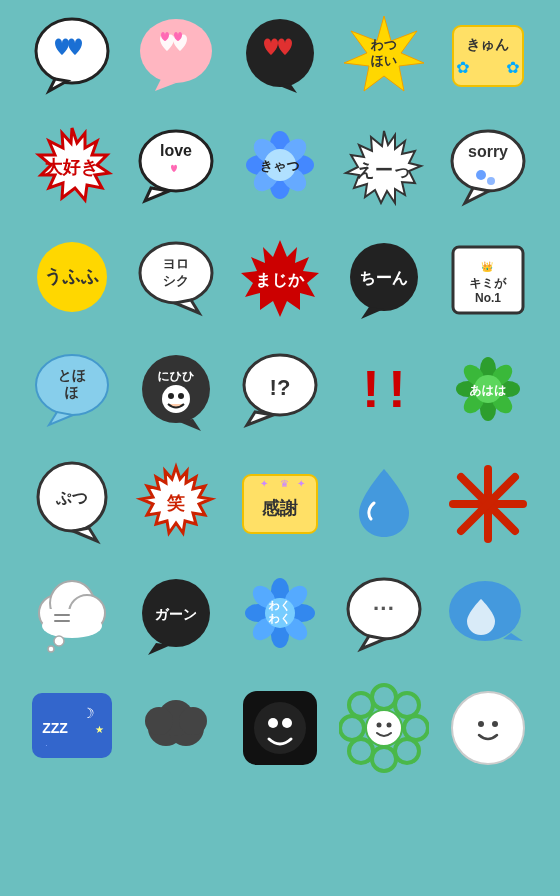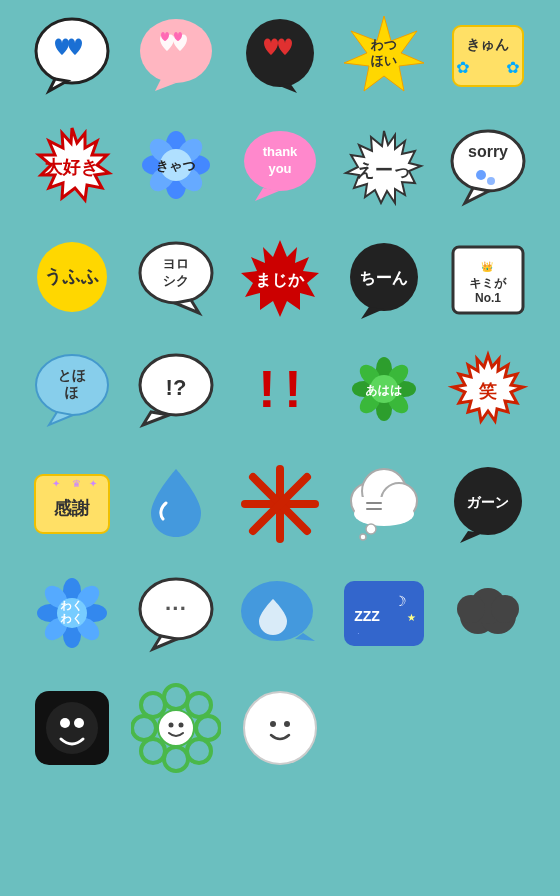--- a/index.html
+++ b/index.html
@@ -87,47 +87,47 @@
   </div>
 
   <div class="sticker">
     <svg width="90" height="90" viewBox="0 0 90 90">
 
       <polygon points="45,5 50,20 58,10 58,25 70,18 65,32 80,32 70,42 82,50 68,52 75,65 60,62 58,77 48,65 35,75 36,60 22,65 28,52 14,52 24,42 12,32 28,32 22,18 36,25 35,10 44,20" fill="white" stroke="#cc0000" stroke-width="3"></polygon>
       <text x="45" y="50" text-anchor="middle" font-size="18" font-weight="bold" fill="#cc0000">大好き</text>
     </svg>
   </div>
 
+  <div class="sticker">
+    <svg width="90" height="90" viewBox="0 0 90 90">
+      <ellipse cx="45" cy="38" rx="36" ry="30" fill="white" stroke="#222" stroke-width="3"></ellipse>
+      <polygon points="20,65 14,78 38,68" fill="white" stroke="#222" stroke-width="3"></polygon>
+      <text x="45" y="33" text-anchor="middle" font-size="16" font-weight="bold" fill="#222">love</text>
+      <path d="M43,44 C43,41 40,41 40,44 C40,47 43,49 43,49 C43,49 46,47 46,44 C46,41 43,41 43,44Z" fill="#ff69b4"></path>
+    </svg>
+  </div>
 
   <div class="sticker">
     <svg width="90" height="90" viewBox="0 0 90 90">
 
       <circle cx="45" cy="42" r="14" fill="#87ceeb"></circle>
       <ellipse cx="45" cy="22" rx="10" ry="14" fill="#4488ff"></ellipse>
       <ellipse cx="45" cy="62" rx="10" ry="14" fill="#4488ff"></ellipse>
       <ellipse cx="25" cy="42" rx="14" ry="10" fill="#4488ff"></ellipse>
       <ellipse cx="65" cy="42" rx="14" ry="10" fill="#4488ff"></ellipse>
       <ellipse cx="31" cy="28" rx="10" ry="14" fill="#66aaff" transform="rotate(-45 31 28)"></ellipse>
       <ellipse cx="59" cy="28" rx="10" ry="14" fill="#66aaff" transform="rotate(45 59 28)"></ellipse>
       <ellipse cx="31" cy="56" rx="10" ry="14" fill="#66aaff" transform="rotate(45 31 56)"></ellipse>
       <ellipse cx="59" cy="56" rx="10" ry="14" fill="#66aaff" transform="rotate(-45 59 56)"></ellipse>
       <circle cx="45" cy="42" r="16" fill="#b0e0ff"></circle>
       <text x="45" y="47" text-anchor="middle" font-size="13" font-weight="bold" fill="#222">きゃつ</text>
     </svg>
   </div>
 
 
-  <div class="sticker">
-    <svg width="90" height="90" viewBox="0 0 90 90">
-      <ellipse cx="45" cy="38" rx="36" ry="30" fill="#ff88cc"></ellipse>
-      <polygon points="28,65 20,78 44,68" fill="#ff88cc"></polygon>
-      <text x="45" y="33" text-anchor="middle" font-size="13" font-weight="bold" fill="white">thank</text>
-      <text x="45" y="50" text-anchor="middle" font-size="13" font-weight="bold" fill="white">you</text>
-    </svg>
-  </div>
 
   <div class="sticker">
     <svg width="90" height="90" viewBox="0 0 90 90">
 
       <polygon points="45,8 49,22 56,12 56,26 66,18 63,31 76,28 70,40 82,43 70,48 76,60 63,59 66,72 56,66 56,80 48,68 42,80 36,67 26,74 28,61 15,65 20,52 7,50 19,44 12,32 25,34 20,22 33,28 32,14 43,23" fill="white" stroke="#333" stroke-width="2"></polygon>
       <text x="45" y="53" text-anchor="middle" font-size="18" font-weight="bold" fill="#333">えーっ</text>
     </svg>
   </div>
 
   <div class="sticker">
@@ -183,20 +183,31 @@
 
   <div class="sticker">
     <svg width="90" height="90" viewBox="0 0 90 90">
       <ellipse cx="45" cy="38" rx="36" ry="30" fill="#87ceeb" stroke="#4499cc" stroke-width="2"></ellipse>
       <polygon points="30,65 22,78 46,68" fill="#87ceeb" stroke="#4499cc" stroke-width="2"></polygon>
       <text x="45" y="33" text-anchor="middle" font-size="14" font-weight="bold" fill="#333">とほ</text>
       <text x="45" y="50" text-anchor="middle" font-size="14" font-weight="bold" fill="#333">ほ</text>
     </svg>
   </div>
 
+  <div class="sticker">
+    <svg width="90" height="90" viewBox="0 0 90 90">
+      <circle cx="45" cy="42" r="34" fill="#333"></circle>
+      <polygon points="62,72 70,84 46,74" fill="#333"></polygon>
+      <text x="45" y="33" text-anchor="middle" font-size="12" font-weight="bold" fill="white">にひひ</text>
+      <circle cx="45" cy="52" r="14" fill="white"></circle>
+      <circle cx="40" cy="49" r="3" fill="#222"></circle>
+      <circle cx="50" cy="49" r="3" fill="#222"></circle>
+      <path d="M37,57 Q45,64 53,57" stroke="#222" stroke-width="2" fill="#ffccaa"></path>
+    </svg>
+  </div>
 
   <div class="sticker">
     <svg width="90" height="90" viewBox="0 0 90 90">
       <ellipse cx="45" cy="38" rx="36" ry="30" fill="white" stroke="#333" stroke-width="3"></ellipse>
       <polygon points="20,65 12,78 38,68" fill="white" stroke="#333" stroke-width="3"></polygon>
       <text x="45" y="48" text-anchor="middle" font-size="22" font-weight="bold" fill="#333">!?</text>
     </svg>
   </div>
 
   <div class="sticker">
@@ -217,20 +228,27 @@
       <ellipse cx="65" cy="42" rx="12" ry="8" fill="#2d9e2d"></ellipse>
       <ellipse cx="31" cy="28" rx="8" ry="12" fill="#3ab83a" transform="rotate(-45 31 28)"></ellipse>
       <ellipse cx="59" cy="28" rx="8" ry="12" fill="#3ab83a" transform="rotate(45 59 28)"></ellipse>
       <ellipse cx="31" cy="56" rx="8" ry="12" fill="#3ab83a" transform="rotate(45 31 56)"></ellipse>
       <ellipse cx="59" cy="56" rx="8" ry="12" fill="#3ab83a" transform="rotate(-45 59 56)"></ellipse>
       <circle cx="45" cy="42" r="14" fill="#5cd65c"></circle>
       <text x="45" y="47" text-anchor="middle" font-size="12" font-weight="bold" fill="white">あはは</text>
     </svg>
   </div>
 
+  <div class="sticker">
+    <svg width="90" height="90" viewBox="0 0 90 90">
+      <circle cx="45" cy="38" r="34" fill="white" stroke="#333" stroke-width="3"></circle>
+      <polygon points="62,69 70,82 46,72" fill="white" stroke="#333" stroke-width="3"></polygon>
+      <text x="45" y="44" text-anchor="middle" font-size="16" font-weight="bold" fill="#333">ぷつ</text>
+    </svg>
+  </div>
 
   <div class="sticker">
     <svg width="90" height="90" viewBox="0 0 90 90">
 
       <polygon points="45,8 49,20 56,12 55,24 65,18 62,30 74,27 68,38 80,40 68,45 74,56 62,54 65,65 54,62 52,74 45,64 38,74 36,62 25,65 28,54 16,56 22,45 10,40 22,38 16,27 28,30 25,18 35,24 34,12 41,20" fill="white" stroke="#cc2200" stroke-width="3"></polygon>
       <text x="45" y="50" text-anchor="middle" font-size="18" font-weight="bold" fill="#cc2200">笑</text>
     </svg>
   </div>
 
   <div class="sticker">

